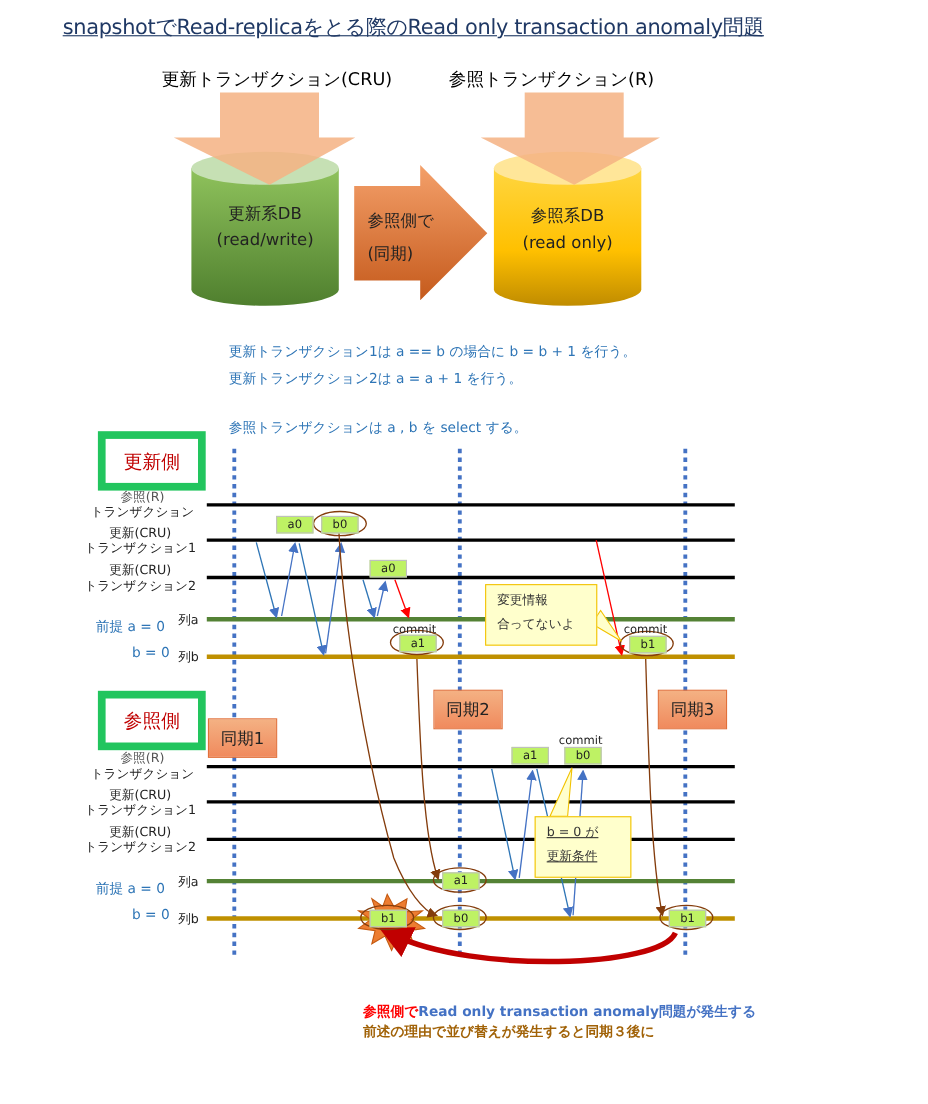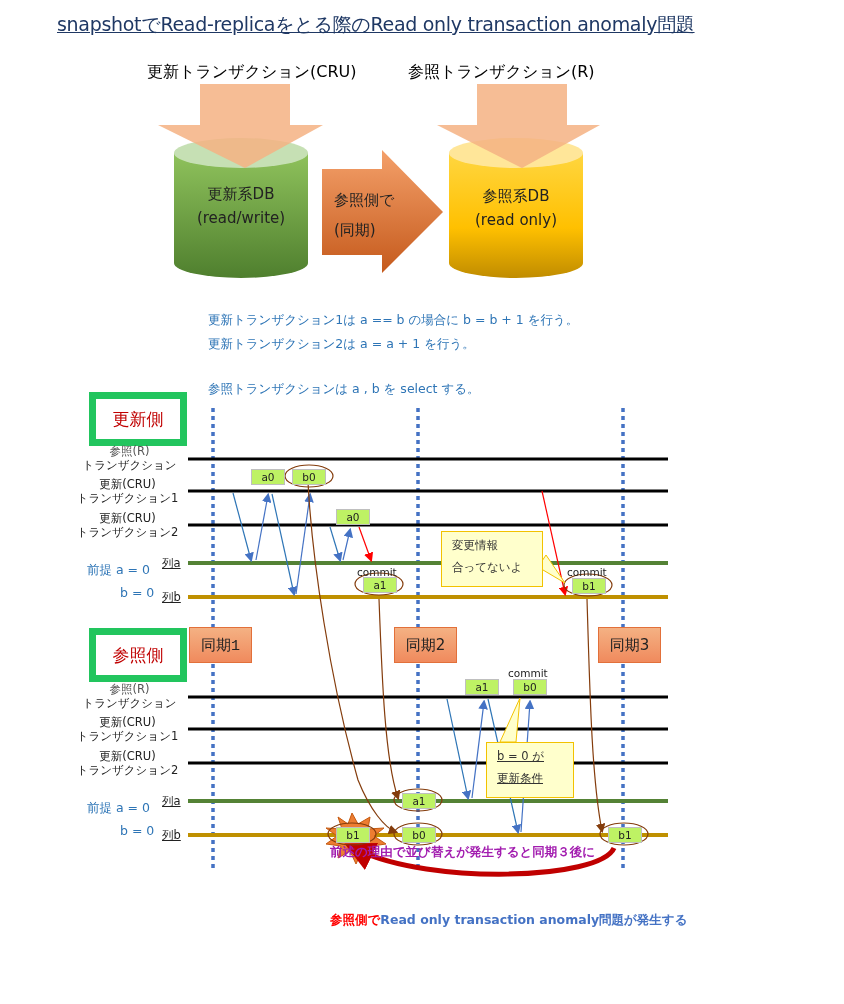--- a/index.html
+++ b/index.html
@@ -9,24 +9,24 @@
   .title { left: 57px; top: 12px; font-size: 19px; color: #1f3864; text-decoration: underline;
            white-space: nowrap; letter-spacing: -0.3px; }
   .txlabel { font-size: 16px; color: #000; white-space: nowrap; top: 62px; }
   .desc { font-size: 12.5px; color: #2e75b6; white-space: nowrap; left: 208px; }
   .sidebox { border: 7px solid #22c55e; background: #fff; font-size: 17px; color: #c00000;
              display: flex; align-items: center; justify-content: center; }
   .syncbox { background: linear-gradient(#f4b183, #f08a5d); border: 1px solid #e2703a;
              font-size: 15px; color: #222; display: flex; align-items: center; justify-content: center; }
   .rowlabel { font-size: 11.5px; color: #222; text-align: center; line-height: 14px; white-space: nowrap; }
   .premise { font-size: 12.5px; color: #2e75b6; white-space: nowrap; }
-  .collabel { font-size: 11.5px; color: #222; white-space: nowrap; text-decoration: underline; }
+  .collabel { font-size: 11.5px; color: #222; white-space: nowrap; }
   .callout { background: #ffffcc; border: 1px solid #f2c200; font-size: 11.5px; color: #333;
              line-height: 22px; padding: 2px 10px; box-sizing: border-box; }
-  .footer1 { left: 330px; top: 844px; font-size: 12.5px; font-weight: bold; color: #a21caf; white-space: nowrap; }
+  .footer1 { left: 330px; top: 930px; font-size: 12.5px; font-weight: bold; color: #a16207; white-space: nowrap; }
   .footer2 { left: 330px; top: 912px; font-size: 12.5px; font-weight: bold; color: #4472c4; white-space: nowrap; }
   .red { color: #ff0000; }
   .dbtext { font-size: 15px; color: #222; text-align: center; line-height: 24px; }
 </style>
 </head>
 <body>
 
 <div class="abs title">snapshotでRead-replicaをとる際のRead only transaction anomaly問題</div>
 
 <div class="abs txlabel" style="left:147px;">更新トランザクション(CRU)</div>
@@ -146,21 +146,21 @@
   <ellipse cx="352" cy="454" rx="24" ry="11" fill="none" stroke="#843c0c" stroke-width="1.2"></ellipse>
   <ellipse cx="624" cy="454" rx="24" ry="11" fill="none" stroke="#843c0c" stroke-width="1.2"></ellipse>
 
   <path d="M538,187 L565,203 L546,175 Z" fill="#ffffcc" stroke="#f2c200" stroke-width="1"></path>
   <path d="M500,362 L520,318 L516,362 Z" fill="#ffffcc" stroke="#f2c200" stroke-width="1"></path>
 </svg>
 
 <div class="abs sidebox" style="left:89px;top:392px;width:84px;height:40px;">更新側</div>
 <div class="abs sidebox" style="left:89px;top:628px;width:84px;height:40px;">参照側</div>
 
-<div class="abs syncbox" style="left:189px;top:627px;width:61px;height:34px;font-family:Liberation Mono, monospace;">同期1</div>
+<div class="abs syncbox" style="left:189px;top:653px;width:61px;height:34px;">同期1</div>
 <div class="abs syncbox" style="left:394px;top:627px;width:61px;height:34px;">同期2</div>
 <div class="abs syncbox" style="left:598px;top:627px;width:61px;height:34px;">同期3</div>
 
 <div class="abs rowlabel" style="left:72px;top:444px;width:115px;">
   <div style="color:#555;">参照(R)</div>
   <div>トランザクション</div>
 </div>
 <div class="abs rowlabel" style="left:70px;top:477px;width:115px;">
   <div>更新(CRU)</div>
   <div>トランザクション1</div>

